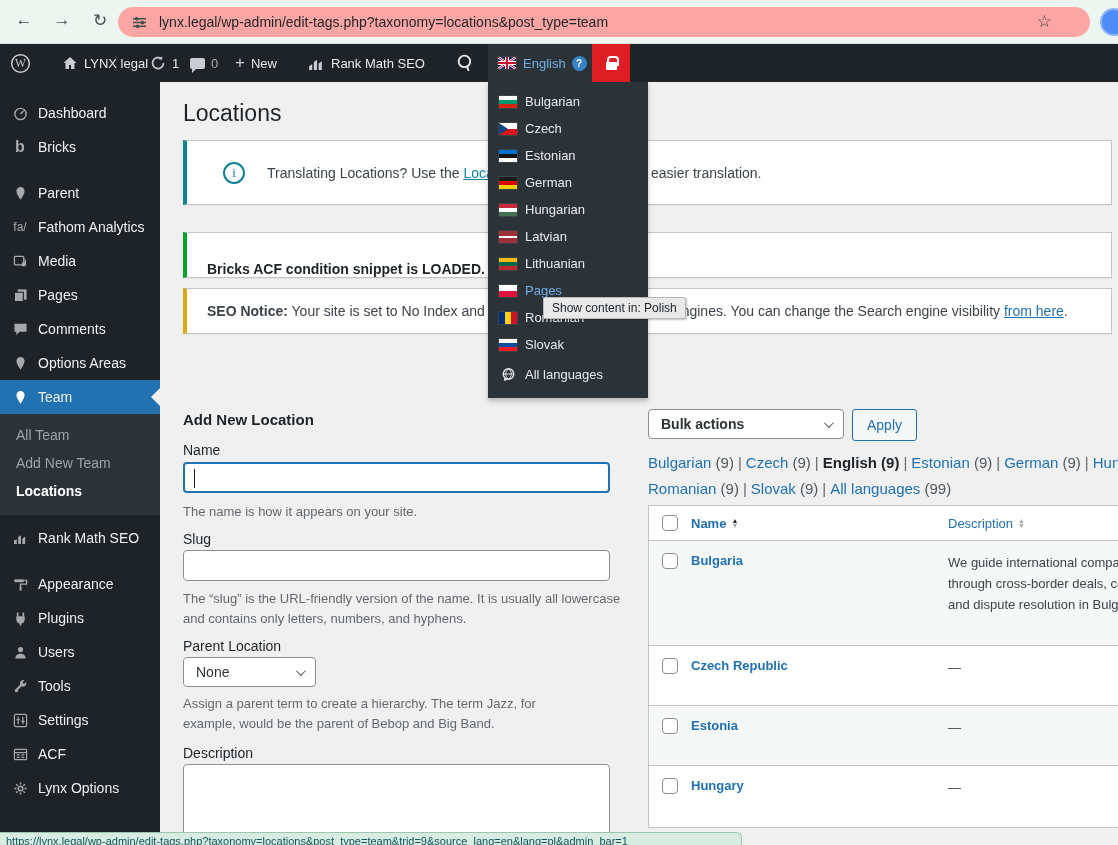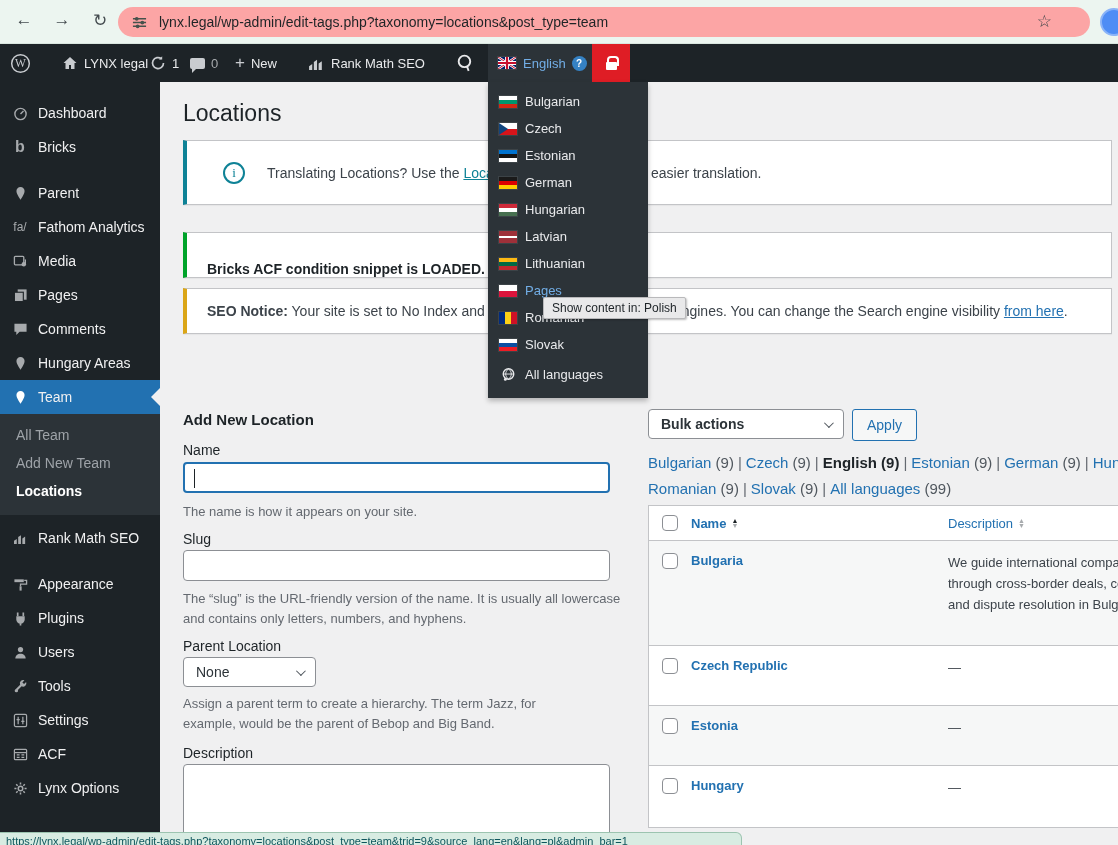--- a/index.html
+++ b/index.html
@@ -265,21 +265,21 @@
           </svg>
         </span>
       <span>Comments</span>
     </div>
     <div class="sb-item">
       <span class="sb-ico">
           <svg width="13" height="15" viewBox="0 0 14 16">
             <path d="M7 1C4.5 1 2.6 3 2.6 5.4c0 3.3 4.4 9.4 4.4 9.4s4.4-6.1 4.4-9.4C11.4 3 9.5 1 7 1z" fill="#a7aaad"></path>
           </svg>
         </span>
-      <span>Hungary Areas</span>
+      <span>Options Areas</span>
     </div>
     <div class="sb-item active">
       <span class="sb-ico">
           <svg width="13" height="15" viewBox="0 0 14 16">
             <path d="M7 1C4.5 1 2.6 3 2.6 5.4c0 3.3 4.4 9.4 4.4 9.4s4.4-6.1 4.4-9.4C11.4 3 9.5 1 7 1z" fill="#fff"></path>
           </svg>
         </span>
       <span>Team</span>
     </div>
     <div class="sb-sub">

